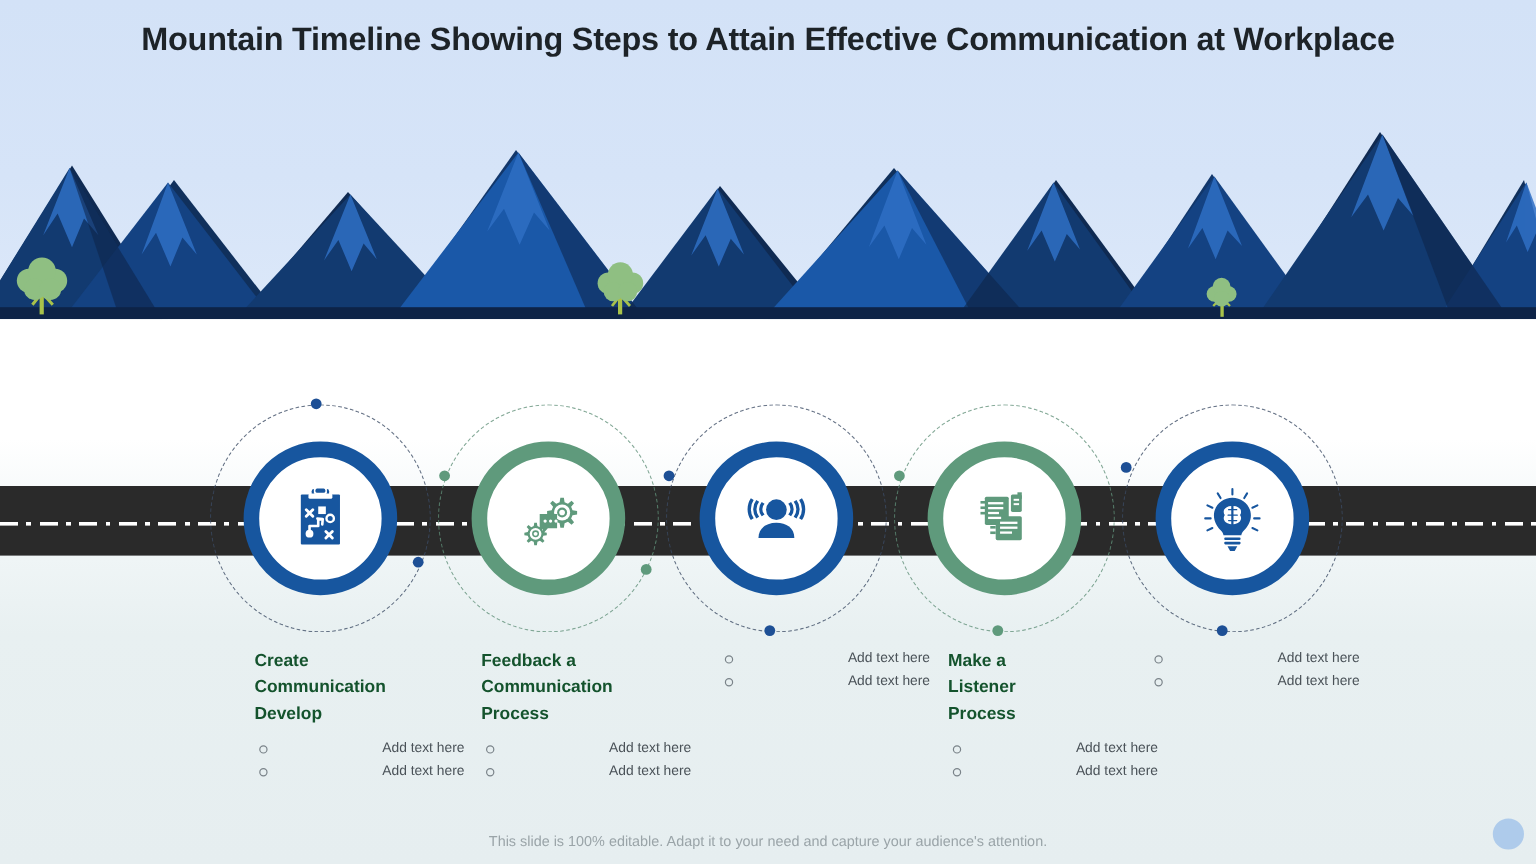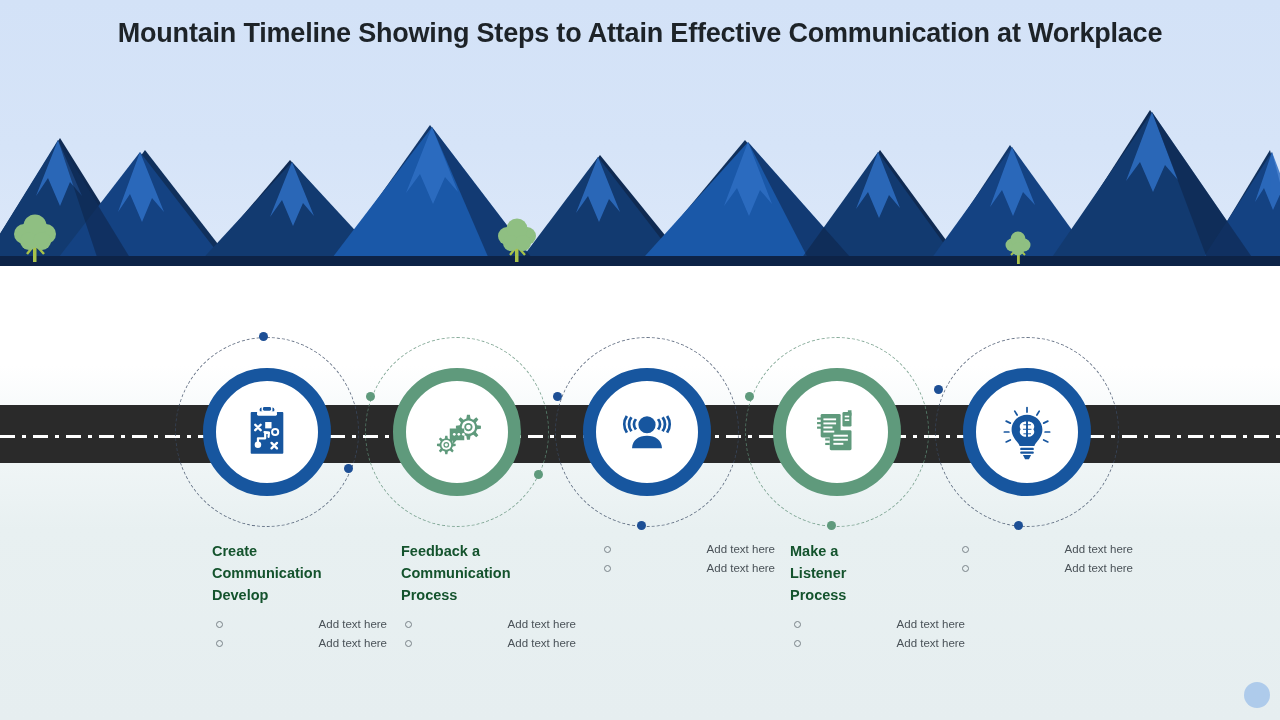--- a/index.html
+++ b/index.html
@@ -388,15 +388,16 @@
     </ul>
   </div>
 
   <div class="caption" style="left:958px; top:540px;">
     <ul class="bullets">
       <li>Add text here</li>
       <li>Add text here</li>
     </ul>
   </div>
 
+  <div class="footer">This slide is 100% editable. Adapt it to your need and capture your audience's attention.</div>
   <div class="corner-dot"></div>
 
 </div>
 
 </body></html>

